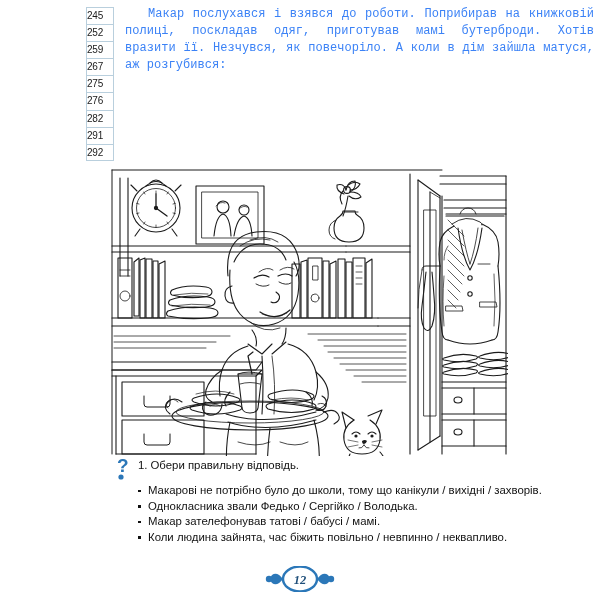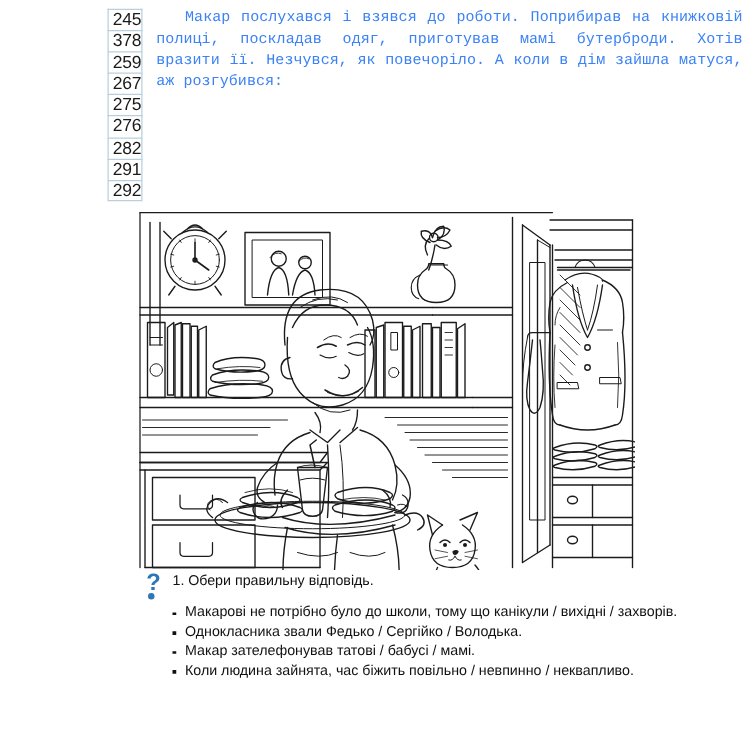--- a/index.html
+++ b/index.html
@@ -38,23 +38,23 @@
     flex: 0 0 28px;
     display: flex;
     flex-direction: column;
     margin-top: 1px;
   }
   .line-number {
     height: 17.1px;
     box-sizing: border-box;
     border: 1px solid #b9cfdd;
     border-bottom: none;
-    font-size: 14px;
+    font-size: 10px;
     line-height: 15px;
-    text-align: right;
+    text-align: left;
     color: #1a1a1a;
     font-family: "Liberation Sans", sans-serif;
     background: #ffffff;
     letter-spacing: -0.2px;
   }
   .line-number:last-child {
     border-bottom: 1px solid #b9cfdd;
   }
 
   #passage-text {
@@ -167,21 +167,21 @@
 </style>
 </head>
 <body>
 
 <div id="page">
 
   <div id="passage">
 
     <div id="line-numbers">
       <div class="line-number">245</div>
-      <div class="line-number">378</div>
+      <div class="line-number">252</div>
       <div class="line-number">259</div>
       <div class="line-number">267</div>
       <div class="line-number">275</div>
       <div class="line-number">276</div>
       <div class="line-number">282</div>
       <div class="line-number">291</div>
       <div class="line-number">292</div>
     </div>
 
     <div id="passage-text">
@@ -579,14 +579,28 @@
 
     <ul id="answer-list">
       <li>Макарові не потрібно було до школи, тому що канікули / вихідні / захворів.</li>
       <li>Однокласника звали Федько / Сергійко / Володька.</li>
       <li>Макар зателефонував татові / бабусі / мамі.</li>
       <li>Коли людина зайнята, час біжить повільно / невпинно / неквапливо.</li>
     </ul>
 
   </div>
 
+  <div id="page-number">
+    <div style="position:relative;width:70px;height:26px;">
+      <svg width="70" height="26" viewBox="0 0 70 26" xmlns="http://www.w3.org/2000/svg">
+        <ellipse cx="35" cy="13" rx="17" ry="12.5" fill="#ffffff" stroke="#2b77b8" stroke-width="2.4"></ellipse>
+        <path d="M18 13 q-6 -8 -11 -4 q-3 3 1 5 q4 2 10 -1z" fill="#2b77b8"></path>
+        <path d="M18 13 q-6 8 -11 4 q-3 -3 1 -5" fill="#2b77b8"></path>
+        <path d="M52 13 q6 -8 11 -4 q3 3 -1 5 q-4 2 -10 -1z" fill="#2b77b8"></path>
+        <path d="M52 13 q6 8 11 4 q3 -3 -1 -5" fill="#2b77b8"></path>
+        <circle cx="4" cy="13" r="3.2" fill="#2b77b8"></circle>
+        <circle cx="66" cy="13" r="3.2" fill="#2b77b8"></circle>
+      </svg>
+      <div class="pgnum-text">12</div>
+    </div>
+  </div>
 
 </div>
 
 </body></html>

